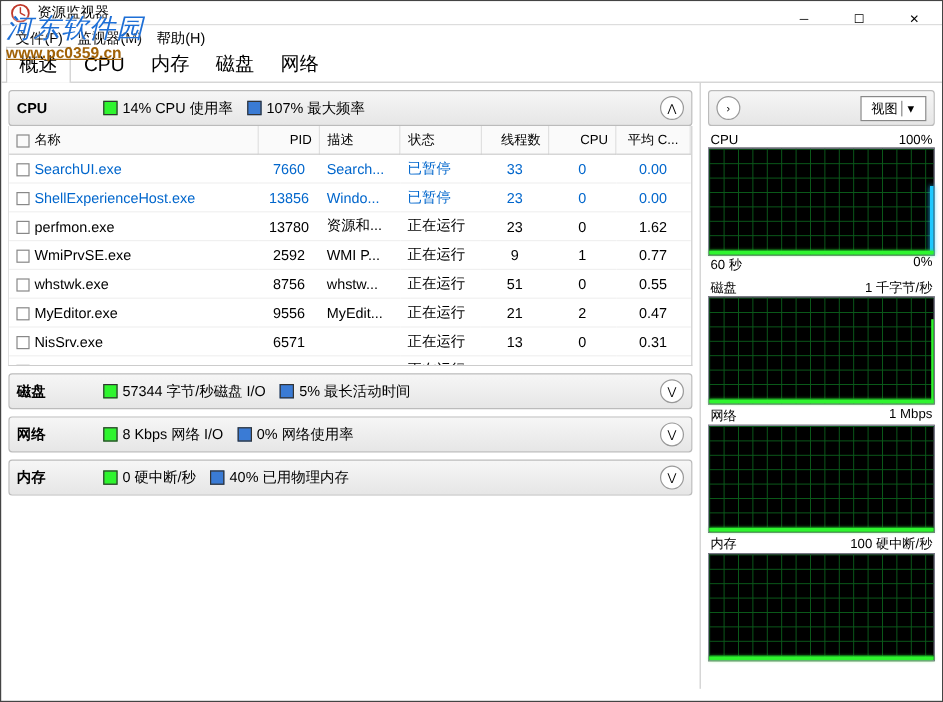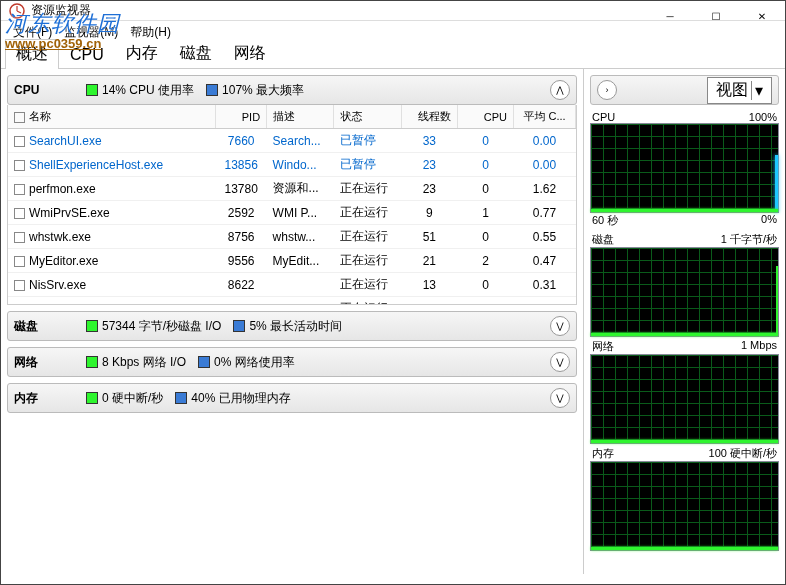--- a/index.html
+++ b/index.html
@@ -27,21 +27,21 @@
 .section-header .expand { margin-left: auto; width: 20px; height: 20px; border: 1px solid #999; border-radius: 50%; background: #fff; display: flex; align-items: center; justify-content: center; font-size: 9px; cursor: default; }
 .table-wrap { border: 1px solid #ccc; border-top: none; background: #fff; font-size: 12px; overflow-y: auto; max-height: 200px; }
 table { width: 100%; border-collapse: collapse; }
 th { text-align: left; padding: 4px 6px; border-right: 1px solid #e0e0e0; border-bottom: 1px solid #ccc; font-weight: normal; background: #fafafa; font-size: 11px; white-space: nowrap; }
 td { padding: 3px 6px; border-bottom: 1px solid #f0f0f0; white-space: nowrap; overflow: hidden; text-overflow: ellipsis; }
 td.num { text-align: center; }
 tr.sus td { color: #0066cc; }
 .chk { display: inline-block; width: 11px; height: 11px; border: 1px solid #888; margin-right: 4px; vertical-align: middle; }
 .right-head { display: flex; align-items: center; height: 30px; background: linear-gradient(#f6f6f6,#e6e6e6); border: 1px solid #bbb; border-radius: 3px; padding: 0 6px; gap: 6px; font-size: 12px; }
 .right-head .expand { width: 20px; height: 20px; border: 1px solid #999; border-radius: 50%; background: #fff; display: flex; align-items: center; justify-content: center; font-size: 9px; }
-.right-head .view-btn { margin-left: auto; border: 1px solid #888; padding: 2px 8px; background: #fff; font-size: 16px; display: flex; align-items: center; gap: 3px; }
+.right-head .view-btn { margin-left: auto; border: 1px solid #888; padding: 2px 8px; background: #fff; font-size: 11px; display: flex; align-items: center; gap: 3px; }
 .right-head .view-btn .dd { width: 12px; display: flex; align-items: center; justify-content: center; border-left: 1px solid #888; padding-left: 3px; }
 .chart { border: 1px solid #889; background: #000; position: relative; height: 90px; }
 .chart-title { display: flex; justify-content: space-between; font-size: 11px; padding: 2px 2px 0 2px; }
 .chart .grid { position: absolute; inset: 0; background-image: linear-gradient(#0a5a1a 1px, transparent 1px), linear-gradient(90deg, #0a5a1a 1px, transparent 1px); background-size: 12px 12px; }
 .chart .trace-blue { position: absolute; right: 0; bottom: 0; width: 3px; height: 65%; background: linear-gradient(to top, #1ec8ff, #1ec8ff); box-shadow: 0 0 4px #1ec8ff; }
 .chart .trace-green { position: absolute; left: 0; right: 0; bottom: 0; height: 3px; background: #2ef52e; box-shadow: 0 0 3px #2ef52e; }
 .chart .spike { position: absolute; right: 0; bottom: 0; width: 2px; height: 80%; background: #2ef52e; }
 .chart-footer { display: flex; justify-content: space-between; font-size: 11px; padding: 0 2px 2px 2px; }
 .col-name { width: 185px; }
 .col-pid { width: 45px; text-align: right; }
@@ -165,21 +165,21 @@
                 <td class="col-name"><span class="chk"></span>MyEditor.exe</td>
                 <td class="num col-pid">9556</td>
                 <td class="col-desc">MyEdit...</td>
                 <td class="col-status">正在运行</td>
                 <td class="num col-threads">21</td>
                 <td class="num col-cpu">2</td>
                 <td class="num col-avg">0.47</td>
               </tr>
               <tr>
                 <td class="col-name"><span class="chk"></span>NisSrv.exe</td>
-                <td class="num col-pid">8622</td>
+                <td class="num col-pid">6571</td>
                 <td class="col-desc"></td>
                 <td class="col-status">正在运行</td>
                 <td class="num col-threads">13</td>
                 <td class="num col-cpu">0</td>
                 <td class="num col-avg">0.31</td>
               </tr>
               <tr>
                 <td class="col-name"><span class="chk"></span>svchost.exe (LocalServiceN...</td>
                 <td class="num col-pid">1580</td>
                 <td class="col-desc">Windo...</td>

